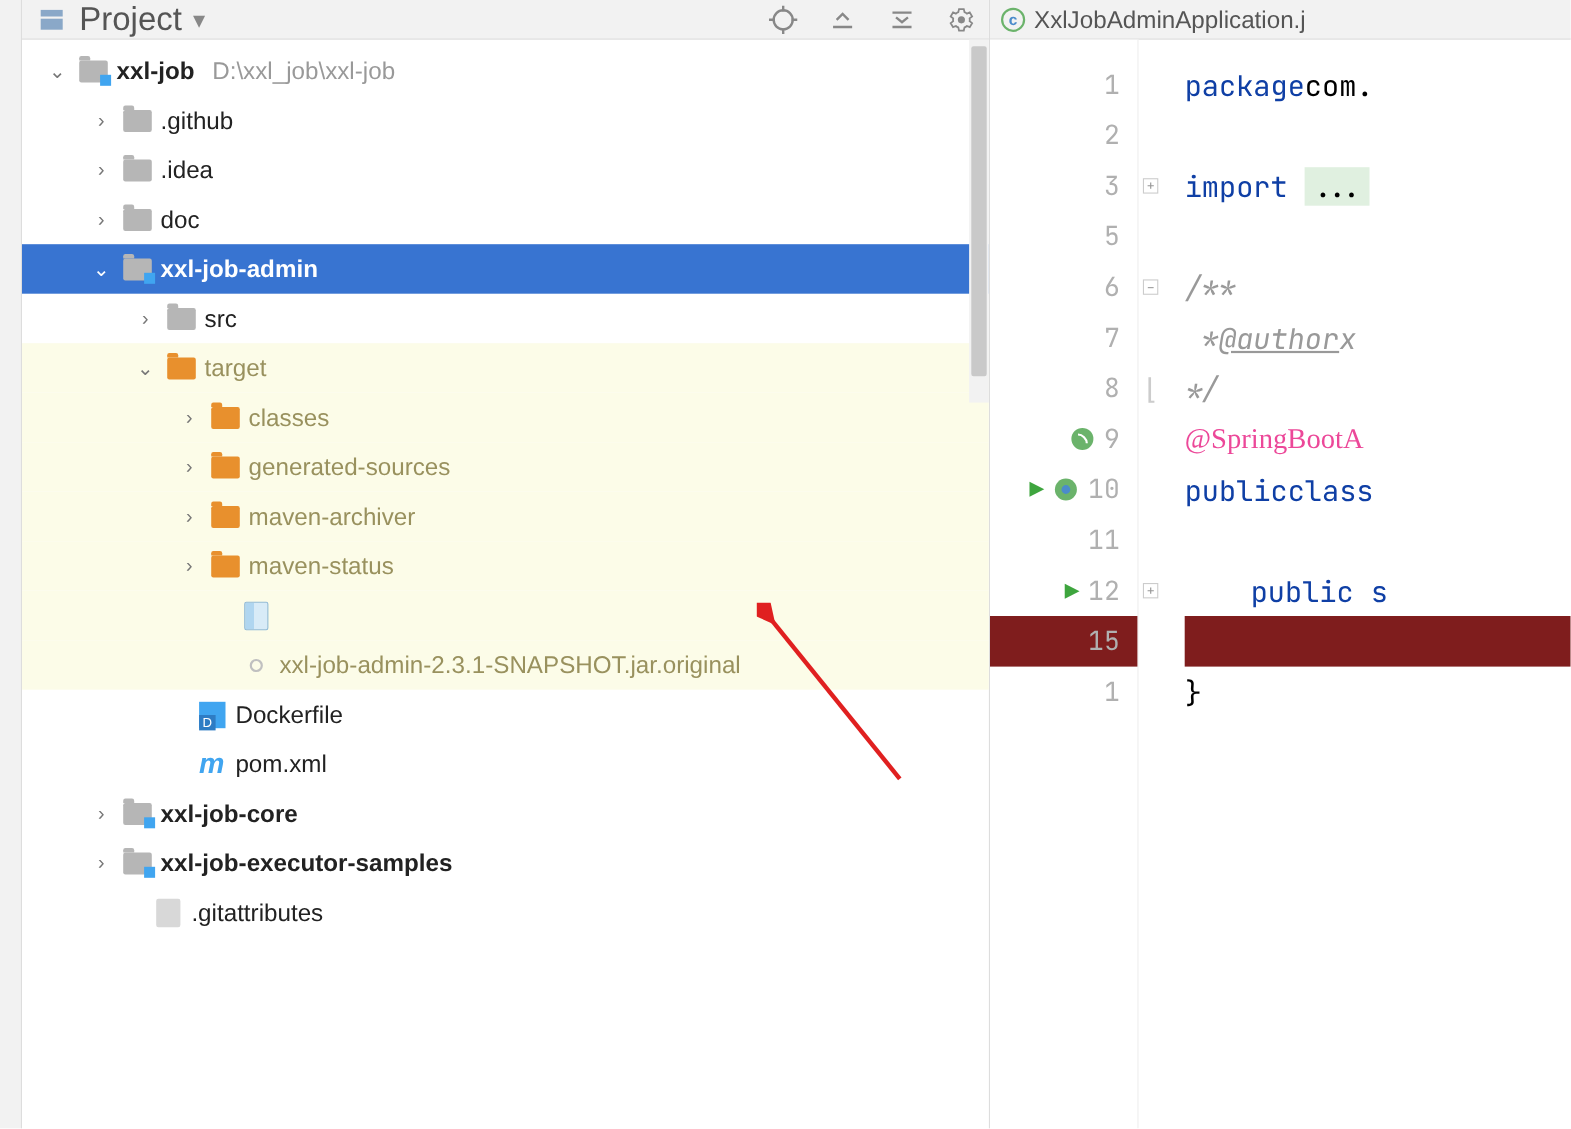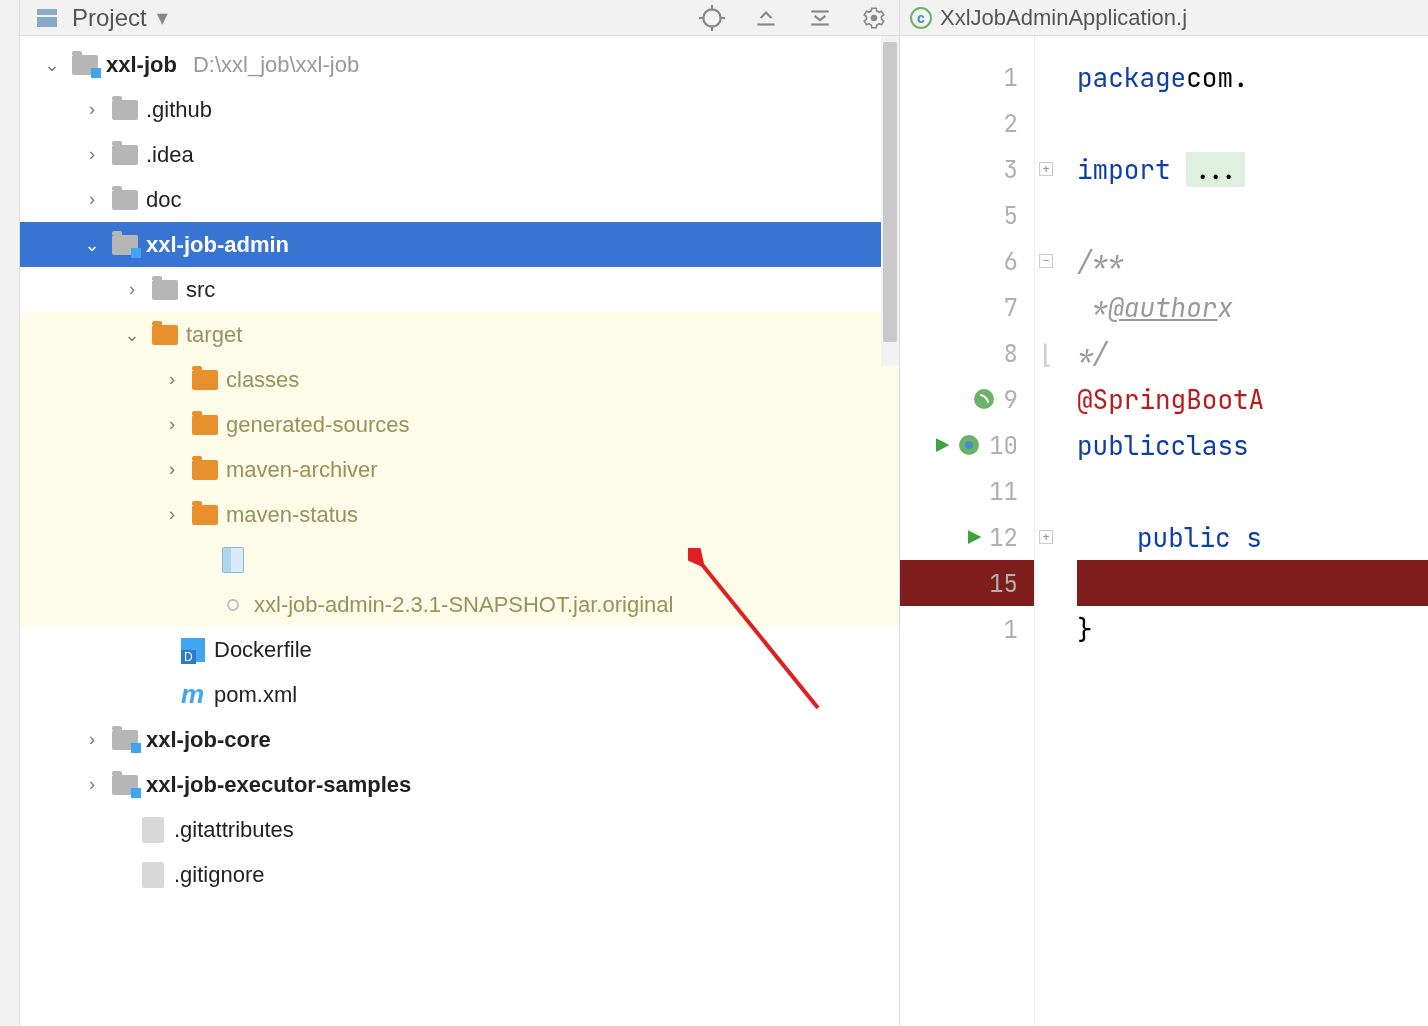--- a/index.html
+++ b/index.html
@@ -29,21 +29,21 @@
 .panel-header {
   height: 36px;
   background: #f2f2f2;
   border-bottom: 1px solid #ddd;
   display: flex;
   align-items: center;
   padding: 0 12px;
   gap: 10px;
 }
 .panel-title {
-  font-size: 24px;
+  font-size: 30px;
   color: #555;
   display: flex;
   align-items: center;
   gap: 8px;
 }
 .panel-icons {
   margin-left: auto;
   display: flex;
   gap: 28px;
   align-items: center;
@@ -231,21 +231,21 @@
   color: #b0b0b0;
   font-size: 24px;
 }
 .gutter-icon { display: inline-flex; }
 .code { flex: 1; padding-top: 18px; padding-left: 20px; overflow: hidden; }
 .code-row { height: 46px; display: flex; align-items: center; white-space: nowrap; }
 .kw { color: #0f3fa5; text-align: right; }
 .dots-box { background: #e0f0e0; padding: 0 6px; }
 .comment { color: #999; font-style: italic; }
 .doctag { color: #999; font-style: italic; text-decoration: underline; }
-.anno { color: #b91c1c; }
+.anno { color: #ec4899; font-family: Liberation Serif, serif; }
 .indent-4 { padding-left: 60px; }
 .fold {
   width: 14px; height: 14px;
   border: 1px solid #ccc;
   display: inline-flex;
   align-items: center;
   justify-content: center;
   font-size: 12px;
   color: #999;
   line-height: 10px;
@@ -424,27 +424,20 @@
           </span>
         <span class="name bold">xxl-job-executor-samples</span>
       </div>
       <div class="tree-row" style="padding-left:60px;">
         <span class="arrow placeholder">›</span>
         <span class="icon" style="margin-left:28px;">
             <span class="file-icon"></span>
           </span>
         <span class="name">.gitattributes</span>
       </div>
-      <div class="tree-row" style="padding-left:60px;">
-        <span class="arrow placeholder">›</span>
-        <span class="icon" style="margin-left:28px;">
-            <span class="file-icon"></span>
-          </span>
-        <span class="name">.gitignore</span>
-      </div>
     </div>
 
     <div class="scrollbar-track" style="height:330px;">
       <div class="scrollbar-thumb" style="top:6px;height:300px;"></div>
     </div>
 
     <svg class="arrow-annotation" style="left:668px;top:548px;" width="150" height="170">
       <defs>
           <marker id="ah" markerWidth="12" markerHeight="12" refX="2" refY="6" orient="auto">
             <path d="M12 0 L0 6 L12 12 Z" fill="#e02020"></path>

